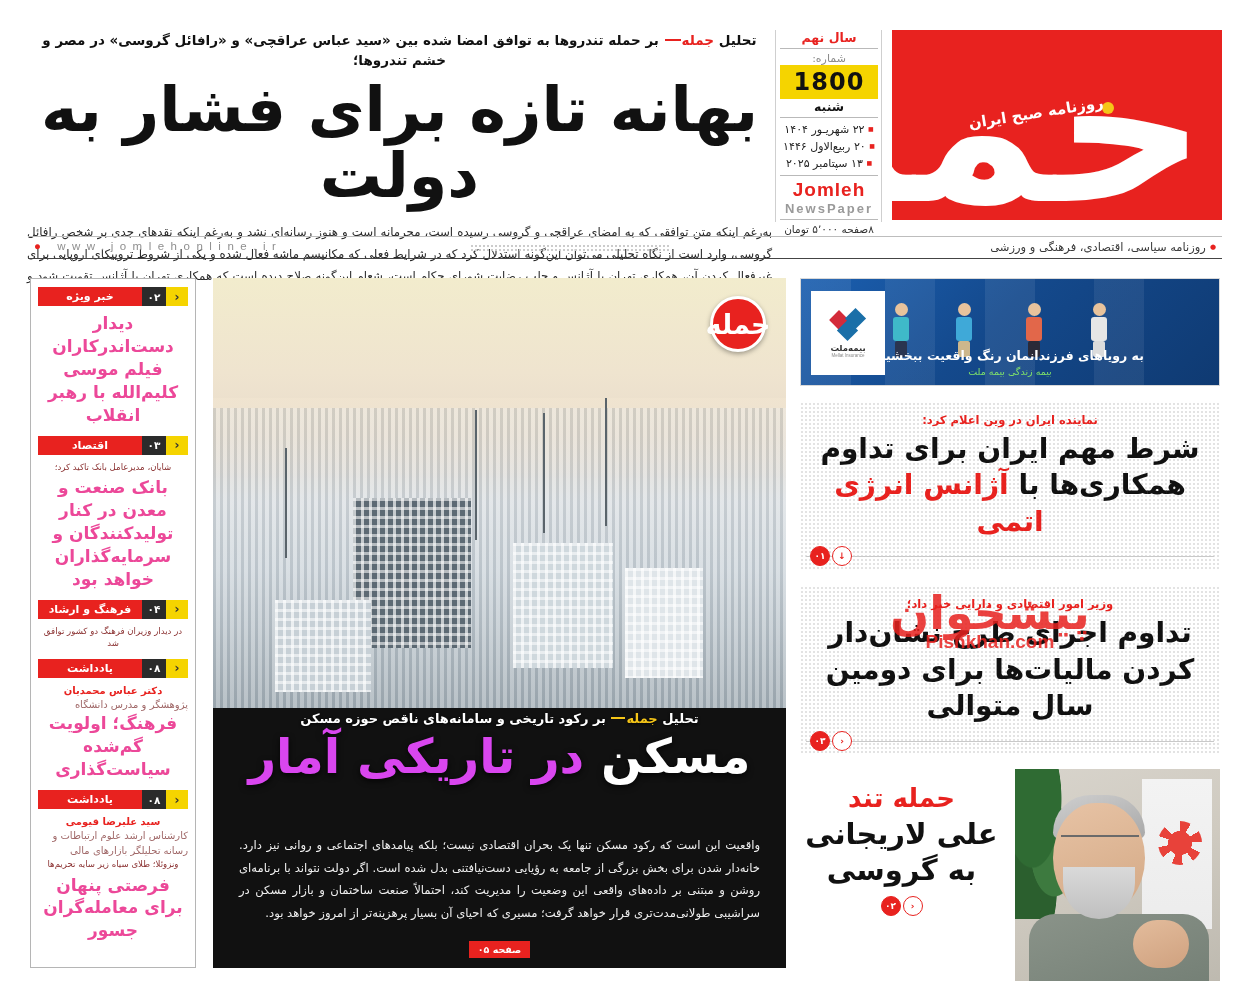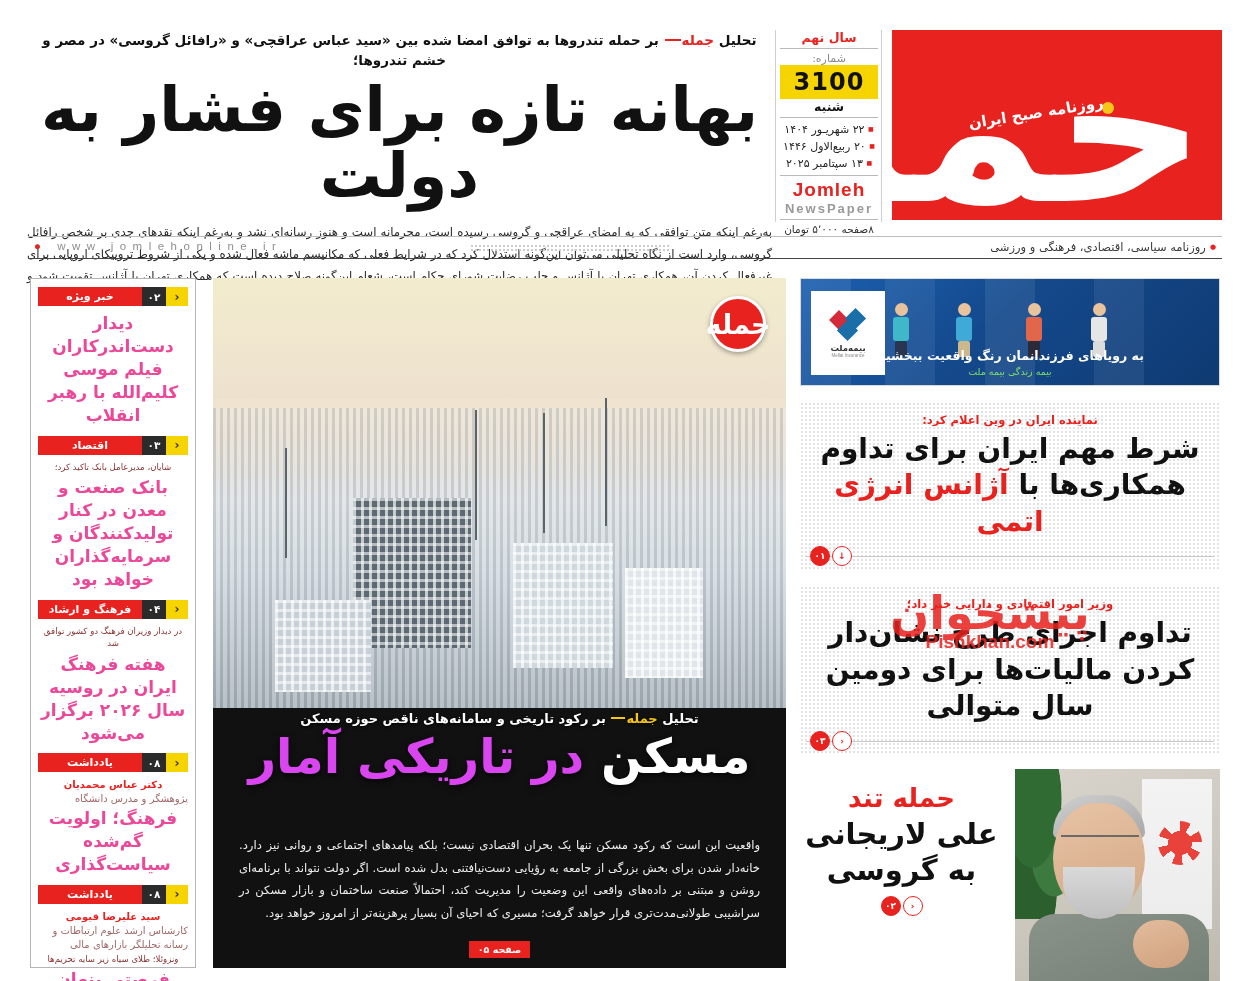--- a/index.html
+++ b/index.html
@@ -317,21 +317,21 @@
       <div class="logo-tag">روزنامه صبح ایران</div>
     </div>
 
     <div class="vline" style="right:368px;"></div>
     <div class="vline" style="right:474px;"></div>
 
     <div class="info-col">
       <div class="info-year">سال نهم</div>
       <div class="rule"></div>
       <div class="info-numlabel">شماره:</div>
-      <div class="info-num">3100</div>
+      <div class="info-num">1800</div>
       <div class="info-day">شنبه</div>
       <div class="rule"></div>
       <div class="info-date"><span class="b">■</span> <span>۲۲ شهریـور ۱۴۰۴</span></div>
       <div class="info-date"><span class="b">■</span> <span>۲۰ ربیع‌الاول ۱۴۴۶</span></div>
       <div class="info-date"><span class="b">■</span> <span>۱۳ سپتامبر ۲۰۲۵</span></div>
       <div class="rule"></div>
       <div class="info-en1">Jomleh</div>
       <div class="info-en2">NewsPaper</div>
       <div class="rule"></div>
       <div class="info-price">۸صفحه ۵٬۰۰۰ تومان</div>
@@ -378,21 +378,20 @@
       <div class="sb-title">بانک صنعت و معدن در کنار تولیدکنندگان و سرمایه‌گذاران خواهد بود</div>
     </div>
 
     <div class="sb-item">
       <div class="sb-bar">
         <div class="sb-arrow">‹</div>
         <div class="sb-pnum">۰۴</div>
         <div class="sb-cat">فرهنگ و ارشاد</div>
       </div>
       <div class="sb-over">در دیدار وزیران فرهنگ دو کشور توافق شد</div>
-      <div class="sb-title">هفته فرهنگ ایران در روسیه سال ۲۰۲۶ برگزار می‌شود</div>
     </div>
 
     <div class="sb-item">
       <div class="sb-bar">
         <div class="sb-arrow">‹</div>
         <div class="sb-pnum">۰۸</div>
         <div class="sb-cat">یادداشت</div>
       </div>
       <div class="sb-author">دکتر عباس محمدیان</div>
       <div class="sb-role">پژوهشگر و مدرس دانشگاه</div>

